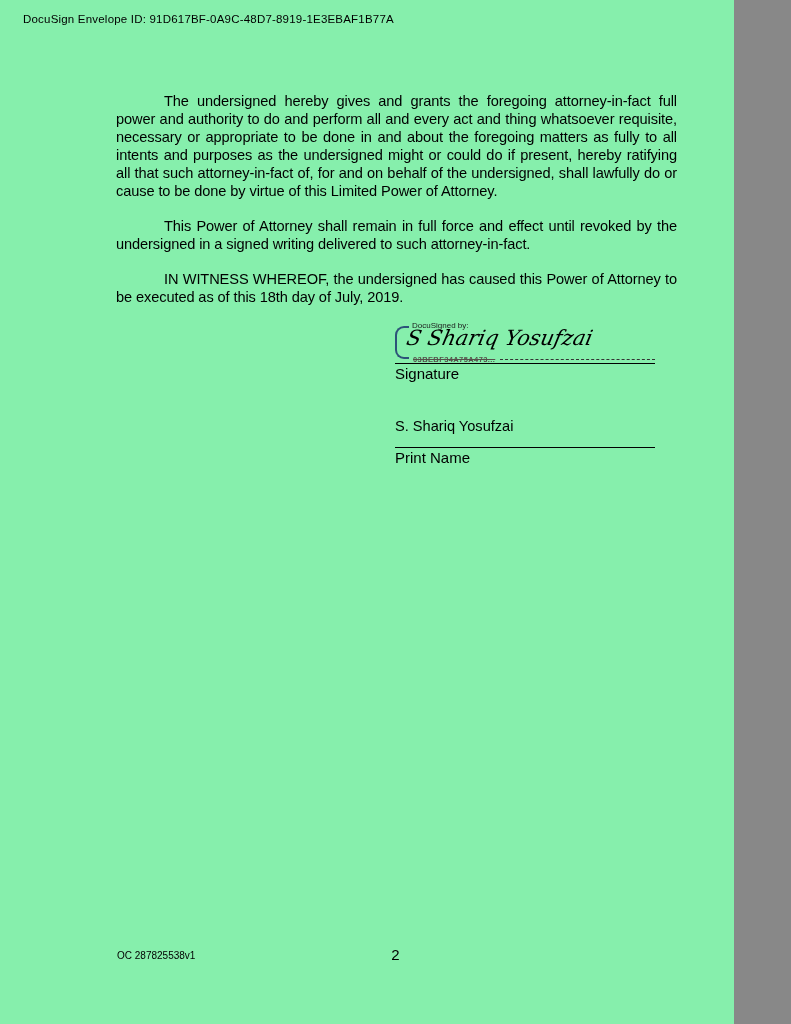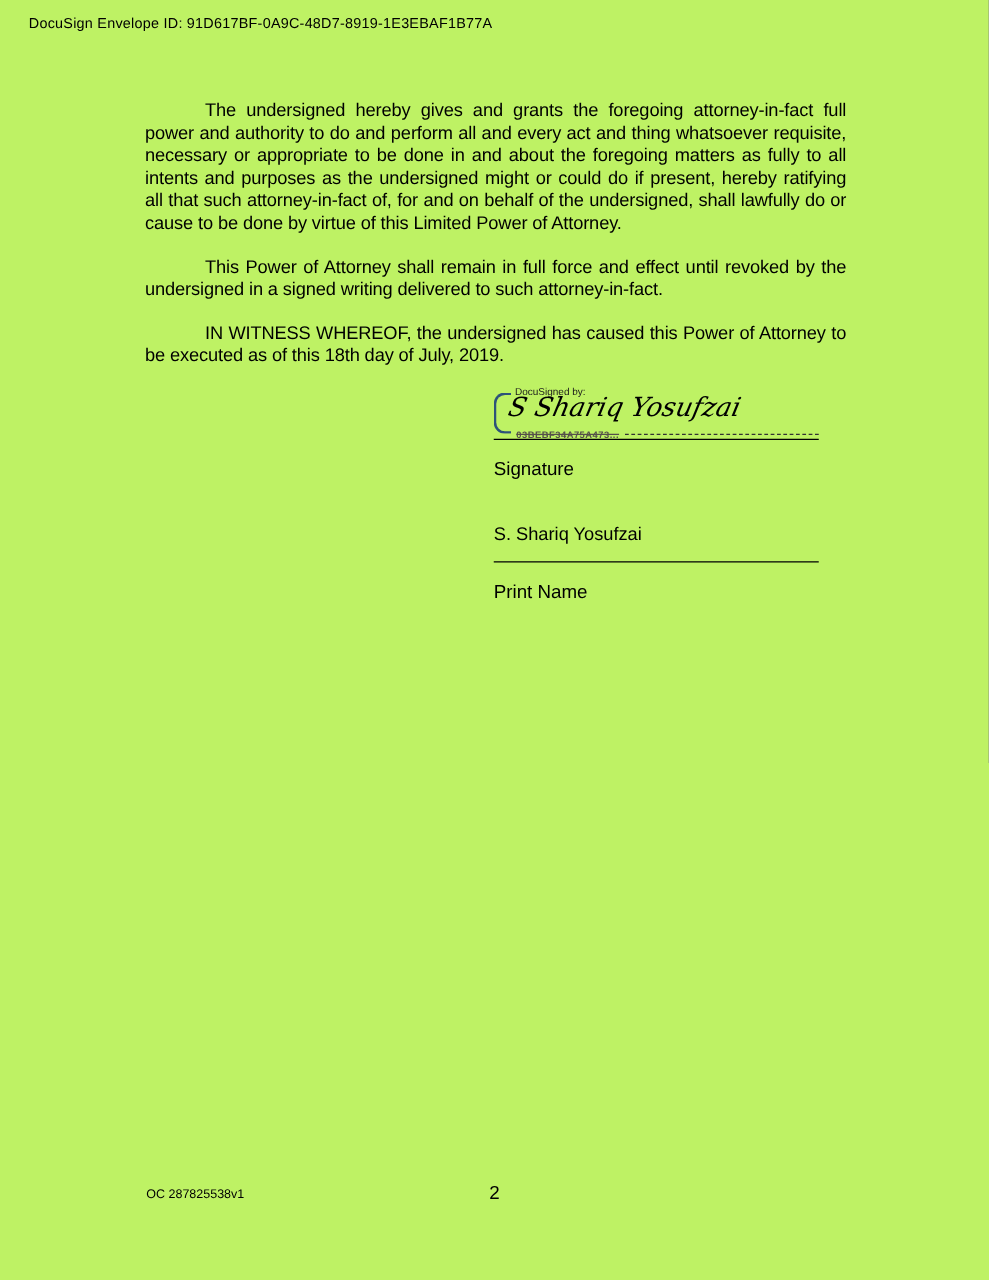--- a/index.html
+++ b/index.html
@@ -1,37 +1,37 @@
 <!DOCTYPE html>
 <html style="--stamp-blue: #2d5379;"><head>
 <meta charset="utf-8">
 <style>
   html, body { margin: 0; padding: 0; background: #888; }
   .page {
     position: relative;
-    width: 791px;
+    width: 734px;
     height: 1024px;
-    background: #bef264;
+    background: #86efac;
     font-family: "Liberation Sans", sans-serif;
     color: #000;
     overflow: hidden;
   }
   .envelope-header {
     position: absolute;
     left: 23px;
     top: 13px;
     font-size: 11.5px;
     letter-spacing: 0.2px;
     color: #000;
     white-space: nowrap;
   }
   .content {
     position: absolute;
     left: 116px;
-    top: 80px;
+    top: 92px;
     width: 561px;
   }
   .para {
     font-size: 14.6px;
     line-height: 18px;
     text-align: justify;
     text-indent: 48px;
     margin: 0 0 17px 0;
     letter-spacing: -0.1px;
   }
@@ -93,21 +93,21 @@
   }
   .sig-line .dashes {
     position: absolute;
     right: 0; top: -2px;
     width: 155px;
     border-top: 1.2px dashed #333;
   }
   .field-label {
     font-size: 15px;
     line-height: 18px;
-    margin-top: 15px;
+    margin-top: 1px;
   }
   .print-name-value {
     margin-top: 35px;
     width: 260px;
     font-size: 14.6px;
     line-height: 16px;
     border-bottom: 1.5px solid #000;
     padding-bottom: 13px;
   }
   

